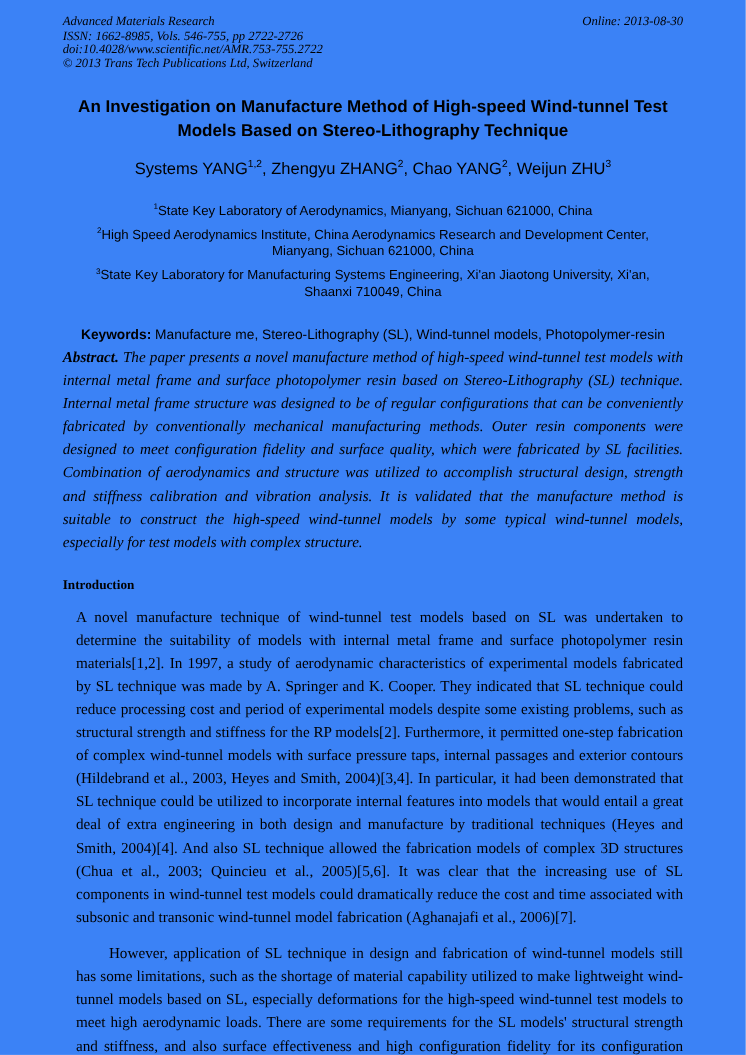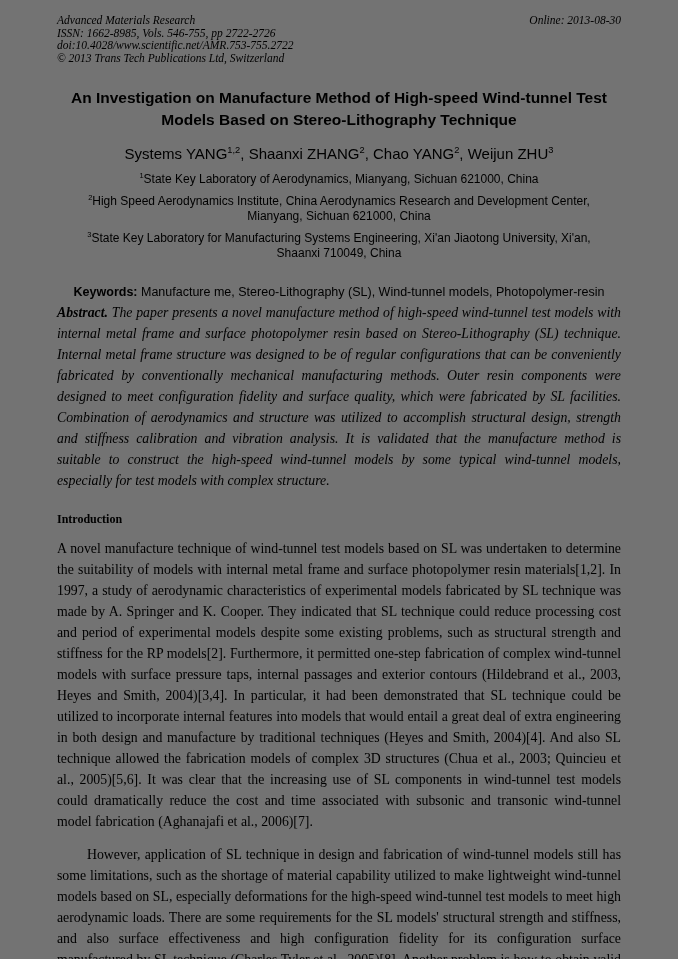--- a/index.html
+++ b/index.html
@@ -1,20 +1,20 @@
 <!DOCTYPE html>
 <html><head>
 <meta charset="utf-8">
 <style>
   * { margin: 0; padding: 0; box-sizing: border-box; }
   html, body { background: #e8e8e8; }
   .page {
     width: 678px;
     height: 959px;
-    background: #737373;
+    background: #3b82f6;
     color: #000000;
     margin: 0 auto;
     padding: 14px 57px 0 57px;
     overflow: hidden;
     position: relative;
   }
   
   .hdr {
     display: flex;
     justify-content: space-between;
@@ -38,21 +38,21 @@
   
   .authors {
     font-family: "Liberation Sans", sans-serif;
     font-size: 15px;
     text-align: center;
     margin-top: 13px;
     line-height: 20px;
   }
   .authors sup, .affil sup { font-size: 0.62em; line-height: 0; }
   
-  .affils { margin-top: 8px; }
+  .affils { margin-top: 20px; }
   .affil {
     font-family: "Liberation Sans", sans-serif;
     font-size: 12px;
     line-height: 15.5px;
     text-align: center;
     margin: 0 auto 6px auto;
     max-width: 545px;
   }
   
   .keywords {
@@ -71,42 +71,42 @@
     text-align: justify;
   }
   .abstract { margin-top: 2px; font-style: italic; }
   .abstract b { font-weight: bold; }
   .section-heading {
     font-family: "Liberation Serif", serif;
     font-weight: bold;
     font-size: 12px;
     margin-top: 21px;
   }
-  .para { margin-top: 11px; }
+  .para { margin-top: 11px; margin-left: 12px; }
   .para.indent { text-indent: 30px; margin-top: 12px; }
 </style>
 </head>
 <body>
 
 <div class="page">
 
   <div class="hdr">
     <div class="hdr-left">
       <div>Advanced Materials Research</div>
       <div>ISSN: 1662-8985, Vols. 546-755, pp 2722-2726</div>
       <div>doi:10.4028/www.scientific.net/AMR.753-755.2722</div>
       <div>© 2013 Trans Tech Publications Ltd, Switzerland</div>
     </div>
     <div class="hdr-right">Online: 2013-08-30</div>
   </div>
 
   <h1 class="title">An Investigation on Manufacture Method of High-speed Wind-tunnel Test Models Based on Stereo-Lithography Technique</h1>
 
   <div class="authors">
-    <span><span>Systems YANG</span><sup>1,2</sup><span>, </span></span><span><span>Shaanxi ZHANG</span><sup>2</sup><span>, </span></span><span><span>Chao YANG</span><sup>2</sup><span>, </span></span><span><span>Weijun ZHU</span><sup>3</sup><span></span></span>
+    <span><span>Systems YANG</span><sup>1,2</sup><span>, </span></span><span><span>Zhengyu ZHANG</span><sup>2</sup><span>, </span></span><span><span>Chao YANG</span><sup>2</sup><span>, </span></span><span><span>Weijun ZHU</span><sup>3</sup><span></span></span>
   </div>
 
   <div class="affils">
     <div class="affil"><sup>1</sup><span>State Key Laboratory of Aerodynamics, Mianyang, Sichuan 621000, China</span></div>
     <div class="affil"><sup>2</sup><span>High Speed Aerodynamics Institute, China Aerodynamics Research and Development Center, Mianyang, Sichuan 621000, China</span></div>
     <div class="affil"><sup>3</sup><span>State Key Laboratory for Manufacturing Systems Engineering, Xi'an Jiaotong University, Xi'an, Shaanxi 710049, China</span></div>
   </div>
 
   <div class="keywords">
     <b>Keywords:</b>

